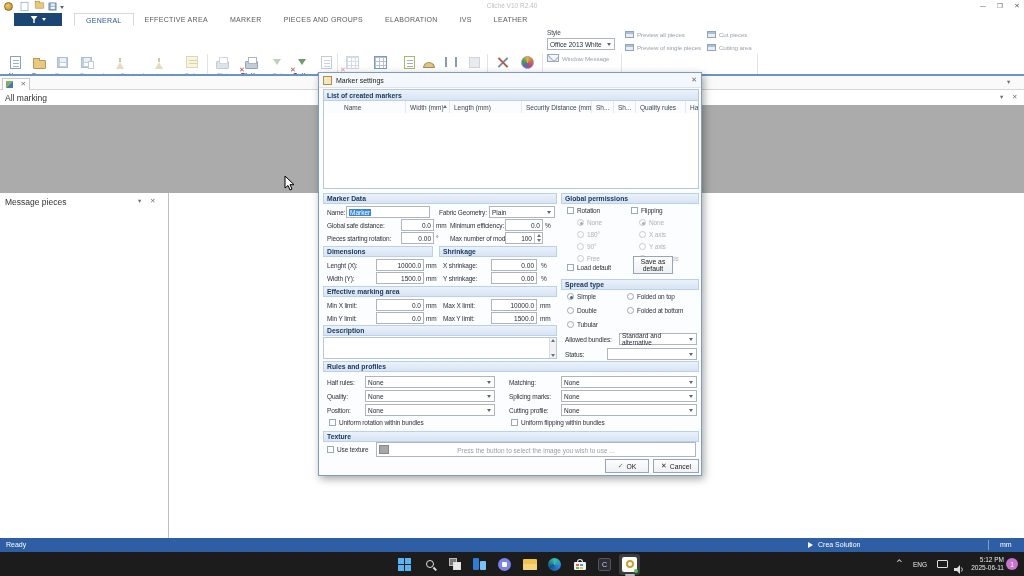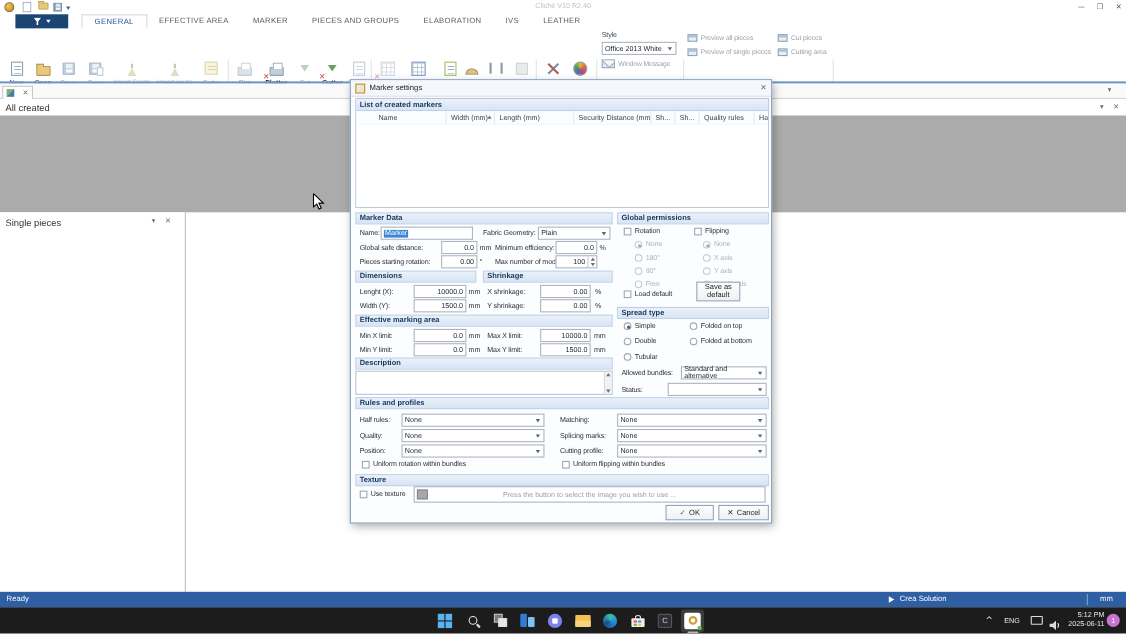--- a/index.html
+++ b/index.html
@@ -325,28 +325,28 @@
   <div class="abs" id="ribbonline"></div>
 
   <div class="abs" id="docstrip"></div>
   <div class="abs" id="doctab">
     <span style="width:7px;height:7px;background:linear-gradient(135deg,#7fb06a 50%,#4a77b0 50%);display:inline-block"></span>
     <span class="xsm gly">✕</span>
   </div>
   <span class="abs xsm gly" style="left:1007px;top:79px">▾</span>
 
   <div class="abs" id="allbar">
-    <span class="abs paneltitle" style="left:5px;top:3px">All created</span>
+    <span class="abs paneltitle" style="left:5px;top:3px">All marking</span>
     <span class="abs xsm gly" style="left:1000px;top:4px">▾</span>
     <span class="abs xsm gly" style="left:1012px;top:4px">✕</span>
   </div>
   <div class="abs" id="graycanvas"></div>
 
   <div class="abs" id="singlebar">
-    <span class="abs paneltitle" style="left:5px;top:4px">Single pieces</span>
+    <span class="abs paneltitle" style="left:5px;top:4px">Message pieces</span>
     <span class="abs xsm gly" style="left:138px;top:5px">▾</span>
     <span class="abs xsm gly" style="left:150px;top:5px">✕</span>
   </div>
   <div class="abs" id="vdiv"></div>
 
   <svg class="abs" style="left:284px;top:176px;z-index:50" width="12" height="16">
     <polygon points="1,0 1,12 4,9.5 6,14 8,13 6,8.7 10,8.7" fill="#fff" stroke="#000" stroke-width="1"></polygon>
   </svg>
 
   <div class="abs" id="dialog">

